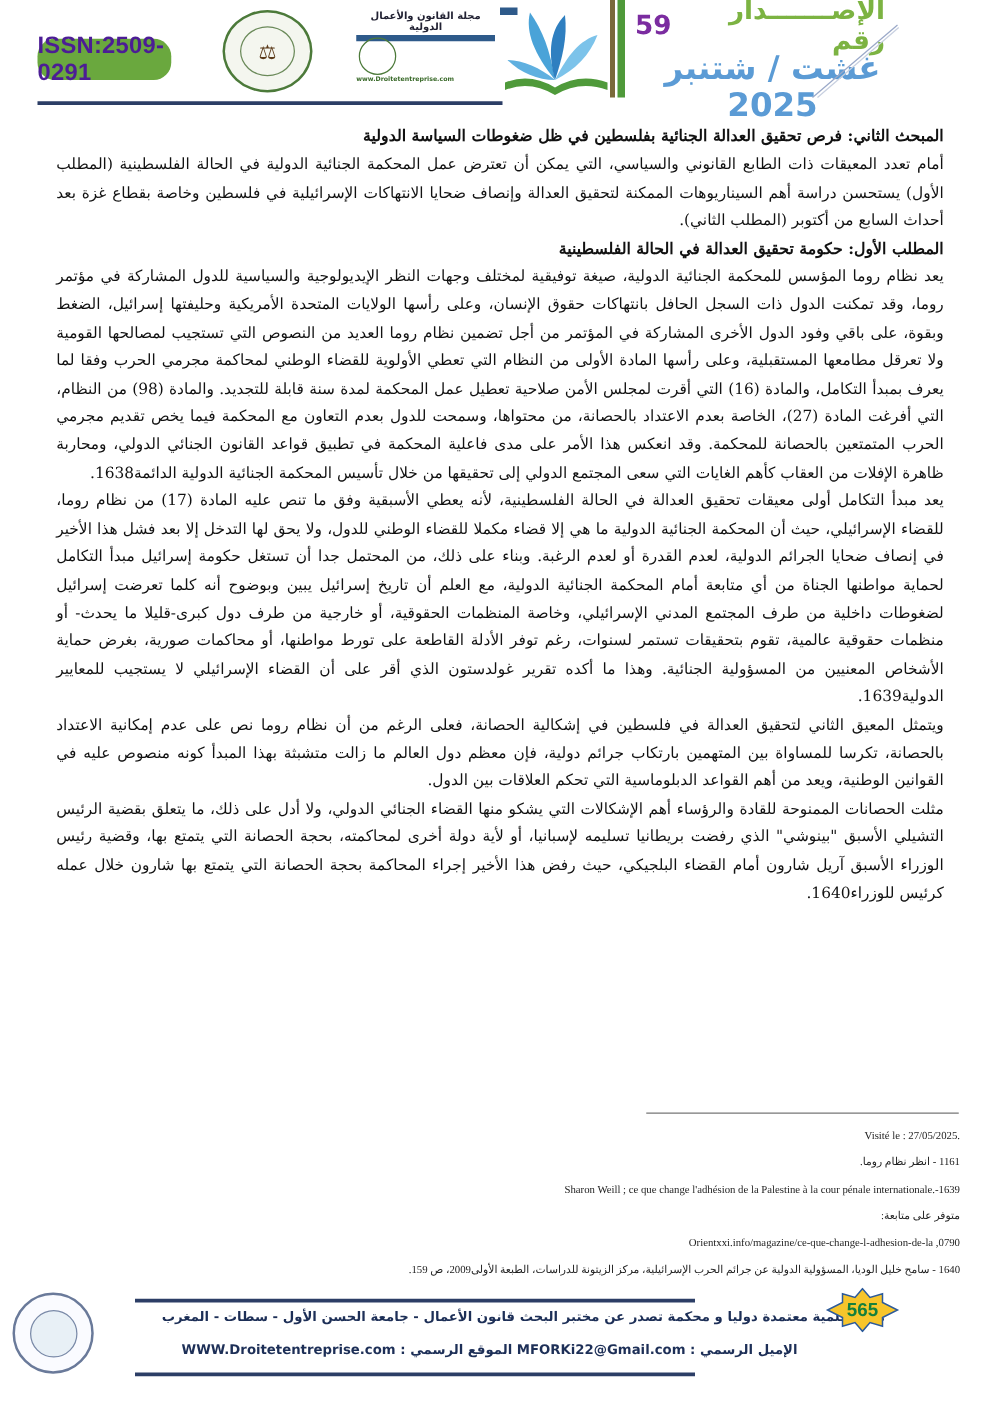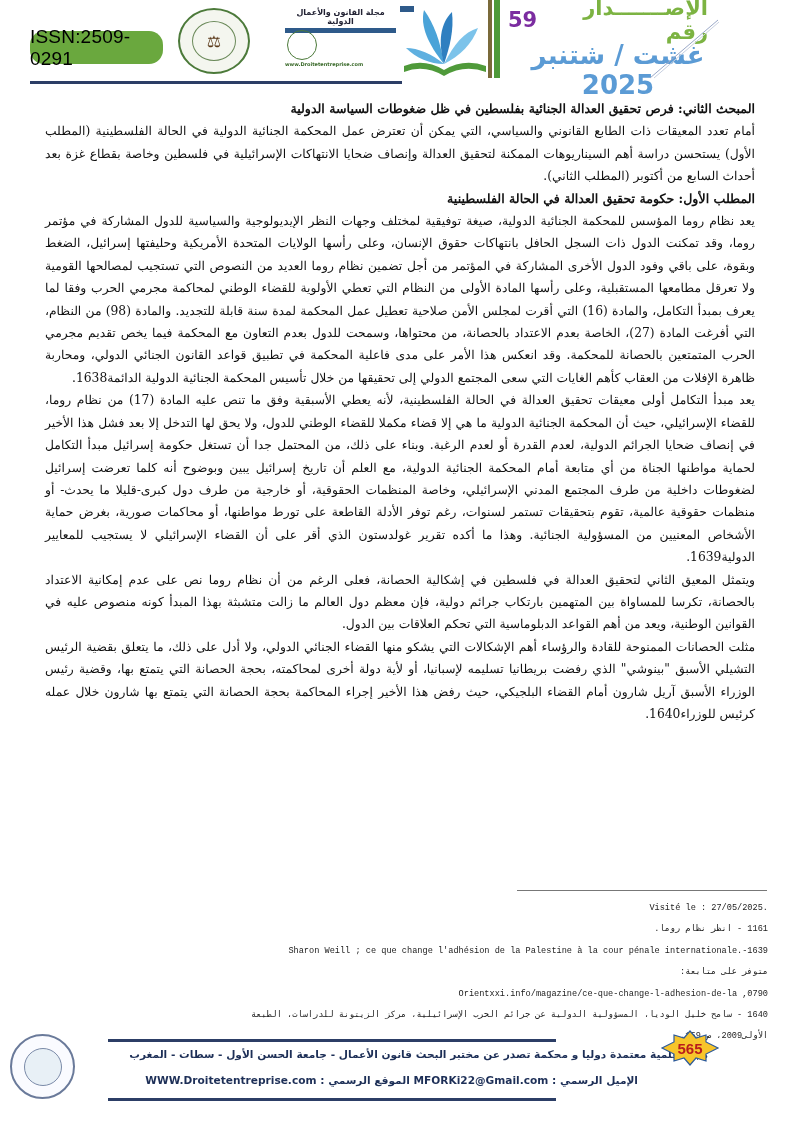--- a/index.html
+++ b/index.html
@@ -2,23 +2,23 @@
 <html><head>
 <meta charset="utf-8">
 <style>
   * { box-sizing: border-box; margin: 0; padding: 0; }
   html, body { width: 794px; height: 1123px; background: #ffffff; overflow: hidden; }
   body { position: relative; font-family: "DejaVu Serif", serif; color: #111; }
 
   
   .header { position: absolute; left: 0; top: 0; width: 794px; height: 82px; }
   .issn {
-    position: absolute; left: 30px; top: 31px; width: 133px; height: 33px;
-    background: #6aa83e; border-radius: 14px; color: #000000;
-    font-family: "Liberation Sans", sans-serif; font-size: 19px; font-weight: 400;
+    position: absolute; left: 30px; top: 31px; width: 107px; height: 33px;
+    background: #6aa83e; border-radius: 14px; color: #4c1d95;
+    font-family: "Liberation Sans", sans-serif; font-size: 19px; font-weight: 700;
     display: flex; align-items: center; justify-content: center; letter-spacing: 0.2px;
   }
   .seal1 {
     position: absolute; left: 178px; top: 8px; width: 72px; height: 66px;
     border-radius: 50%; border: 2px solid #4c7a3a; background: #f4f6ef;
     display: flex; align-items: center; justify-content: center;
   }
   .seal1 .inner { width: 44px; height: 40px; border-radius: 50%; border: 1px solid #6b8a5a; display:flex; align-items:center; justify-content:center; color:#5b3a1a; font-size:16px; }
   .logo-banner {
     position: absolute; left: 283px; top: 8px; width: 115px; height: 60px;
@@ -51,33 +51,33 @@
     direction: rtl; text-align: justify; font-family: "DejaVu Serif", serif;
     font-size: 12.3px; line-height: 22.4px; color: #111;
   }
   .content h2 { font-size: 12.6px; font-weight: bold; line-height: 22.4px; margin: 0; }
   .content p { margin: 0; text-align-last: right; }
 
   
   .fn-rule { position: absolute; left: 517px; top: 890px; width: 250px; height: 1px; background: #777; }
   .footnotes {
     position: absolute; left: 200px; top: 898px; width: 568px;
-    direction: rtl; font-family: Liberation Mono, monospace; font-size: 8.6px; color: #222; line-height: 21.4px;
+    direction: rtl; font-family: Liberation Serif, serif; font-size: 8.6px; color: #222; line-height: 21.4px;
   }
   .footnotes .ltr { direction: ltr; text-align: right; }
   .footnotes .rtl { text-align: right; }
 
   
   .star {
     position: absolute; left: 660px; top: 1030px; width: 60px; height: 36px;
   }
   .star .num {
     position: absolute; left: 0; top: 0; width: 60px; height: 36px;
     display: flex; align-items: center; justify-content: center;
-    font-family: "Liberation Sans", sans-serif; font-weight: bold; font-size: 15px; color: #b91c1c;
+    font-family: "Liberation Sans", sans-serif; font-weight: bold; font-size: 15px; color: #15803d;
   }
   .foot-rule-top { position: absolute; left: 108px; top: 1039px; width: 448px; height: 3px; background: #2c3e66; }
   .foot-rule-bot { position: absolute; left: 108px; top: 1098px; width: 448px; height: 3px; background: #2c3e66; }
   .foot-line1 {
     position: absolute; left: 108px; top: 1048px; width: 600px; direction: rtl; text-align: right;
     font-family: "DejaVu Sans", sans-serif; font-weight: bold; font-size: 10.6px; color: #1d2f57;
   }
   .foot-line2 {
     position: absolute; left: 108px; top: 1074px; width: 530px; direction: rtl; text-align: right;
     font-family: "DejaVu Sans", sans-serif; font-weight: bold; font-size: 10.6px; color: #1d2f57;

